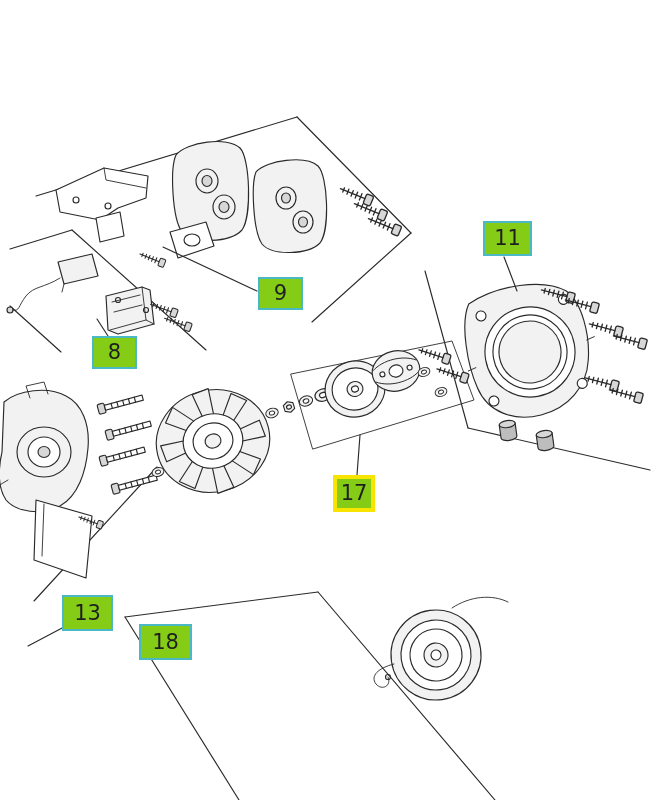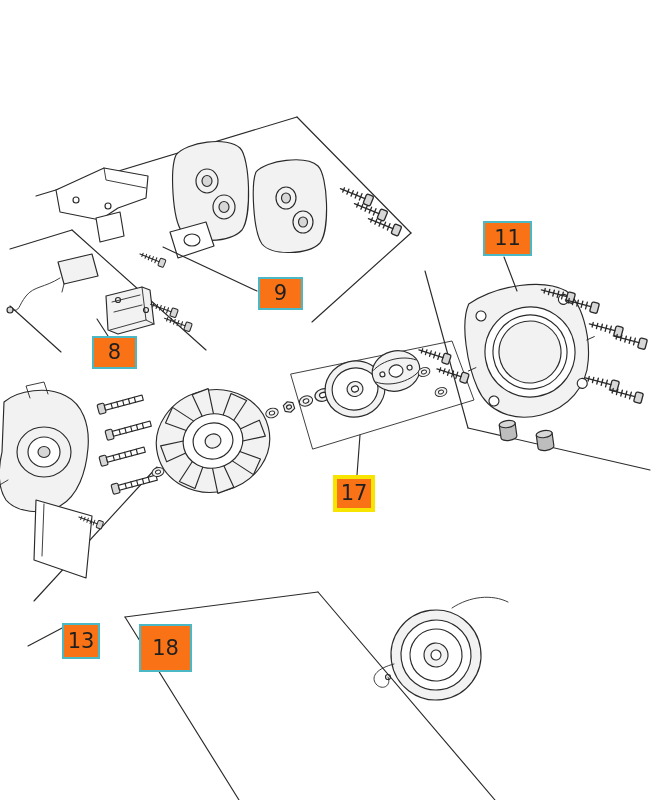--- a/index.html
+++ b/index.html
@@ -7,21 +7,21 @@
          font-family:"DejaVu Sans","Liberation Sans",sans-serif;overflow:hidden}
   .stage svg{position:absolute;left:0;top:0}
   svg *{stroke:var(--line-color,#2a2a2a);stroke-width:1.15;fill:none;
         stroke-linecap:round;stroke-linejoin:round}
   svg .f-light{fill:#f2f2f2}
   svg .f-white{fill:#ffffff}
   svg .f-mid{fill:#d7d7d7}
   svg .f-dark{fill:#bdbdbd}
   svg .thin{stroke-width:0.9}
   .callout{position:absolute;box-sizing:border-box;display:flex;align-items:center;
-           justify-content:center;background:#f97316;color:#1f1f1f;font-size:21px;line-height:1;
+           justify-content:center;background:#84cc16;color:#1f1f1f;font-size:21px;line-height:1;
            border:2px solid var(--callout-border,#4bb8c6);cursor:pointer;user-select:none}
   .callout.highlighted{border:4px solid var(--highlight-border,#f7e400)}
 </style>
 </head>
 <body>
 
 <div class="stage">
 
 <svg width="652" height="800" viewBox="0 0 652 800">
   <defs>
@@ -228,16 +228,16 @@
     <path d="M504,257 L517,291"></path>
     <path d="M360,435 L357,475"></path>
     <path d="M64,627 L28,646"></path>
   </g>
 </svg>
 
 <div class="callout" style="left:258px;top:277px;width:45px;height:33px">9</div>
 <div class="callout" style="left:92px;top:336px;width:45px;height:33px">8</div>
 <div class="callout" style="left:483px;top:221px;width:49px;height:35px">11</div>
 <div class="callout highlighted" style="left:333px;top:475px;width:42px;height:37px">17</div>
-<div class="callout" style="left:62px;top:623px;width:38px;height:36px">13</div>
-<div class="callout" style="left:139px;top:624px;width:53px;height:48px">18</div>
+<div class="callout" style="left:62px;top:595px;width:51px;height:36px">13</div>
+<div class="callout" style="left:139px;top:624px;width:53px;height:36px">18</div>
 
 </div>
 
 </body></html>

